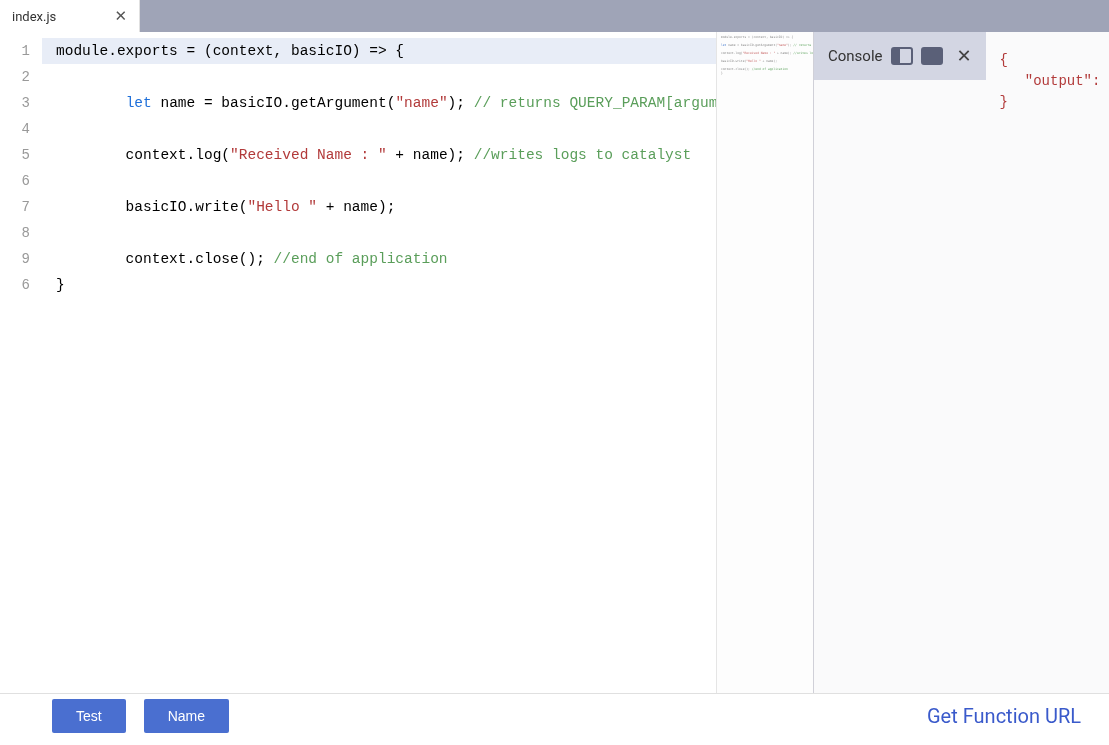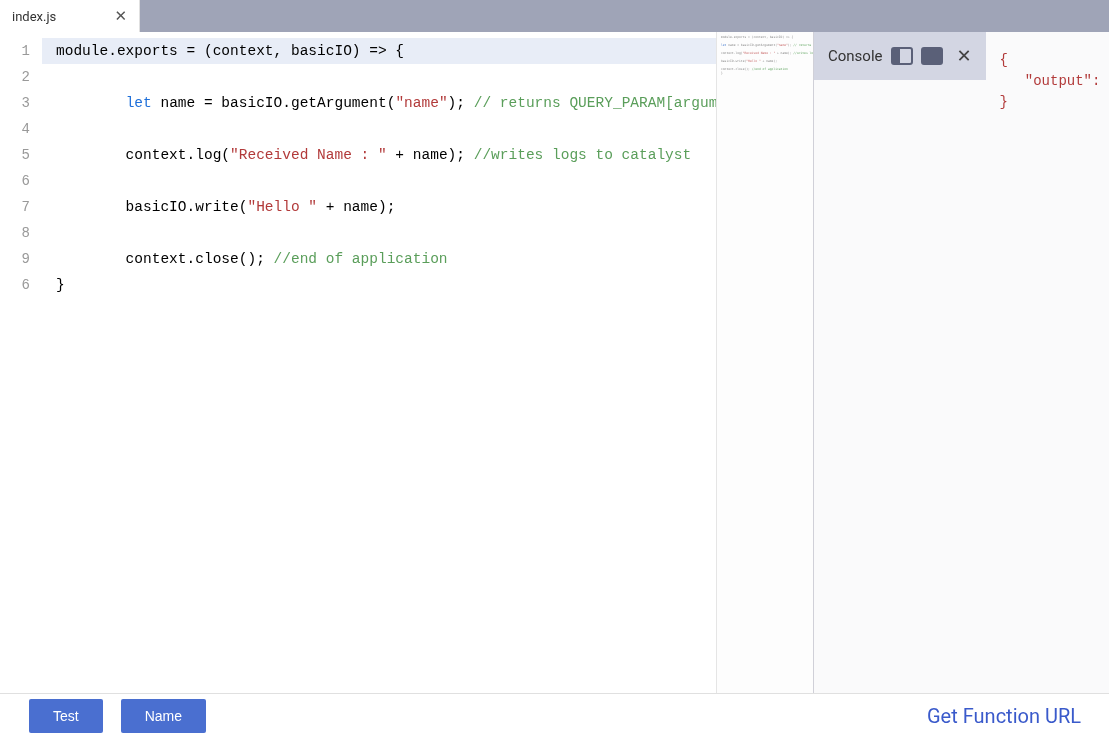--- a/index.html
+++ b/index.html
@@ -150,21 +150,21 @@
       color: #b23a3a;
       line-height: 1.5;
       white-space: pre;
       overflow: hidden;
     }
     .bottom-bar {
       height: 44px;
       border-top: 1px solid #e0e0e0;
       display: flex;
       align-items: center;
-      padding: 0 28px 0 29px;
+      padding: 0 28px 0 52px;
       background: #fff;
     }
     .btn {
       background: #4a6fd0;
       color: #fff;
       border: none;
       padding: 9px 24px;
       font-size: 14px;
       border-radius: 2px;
       cursor: pointer;

